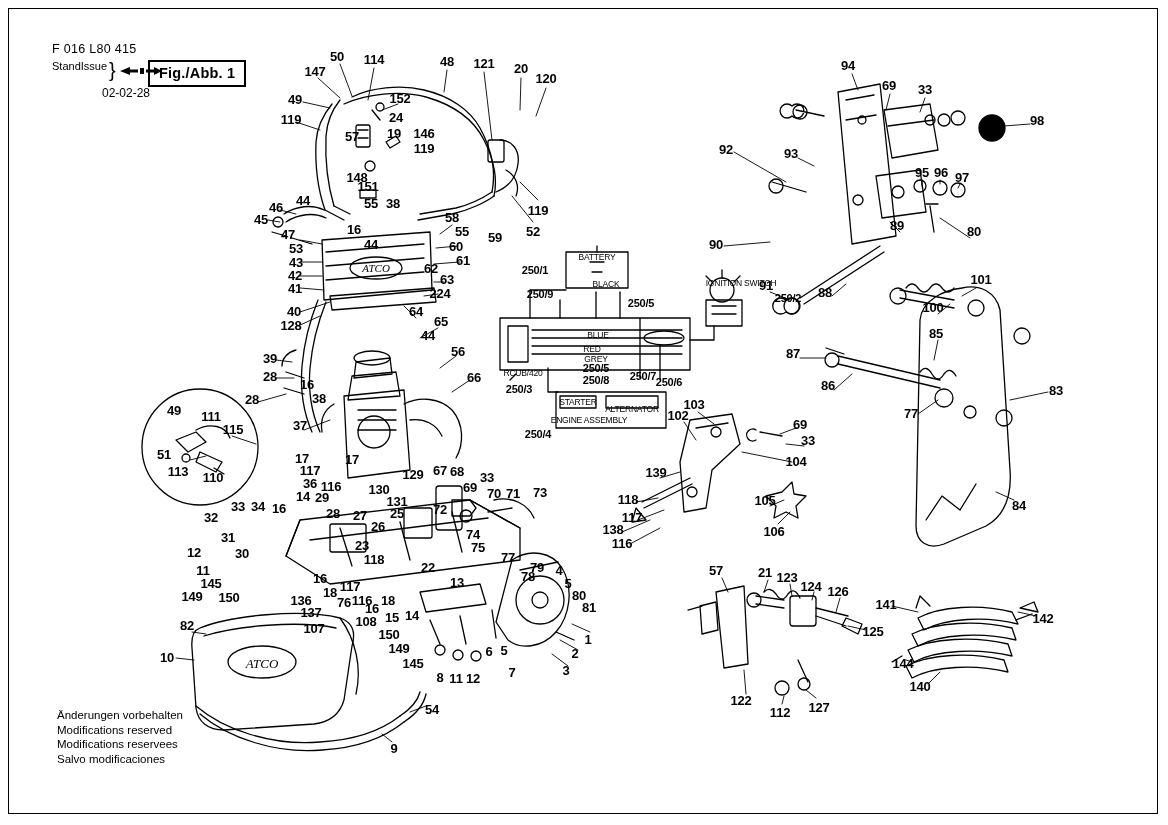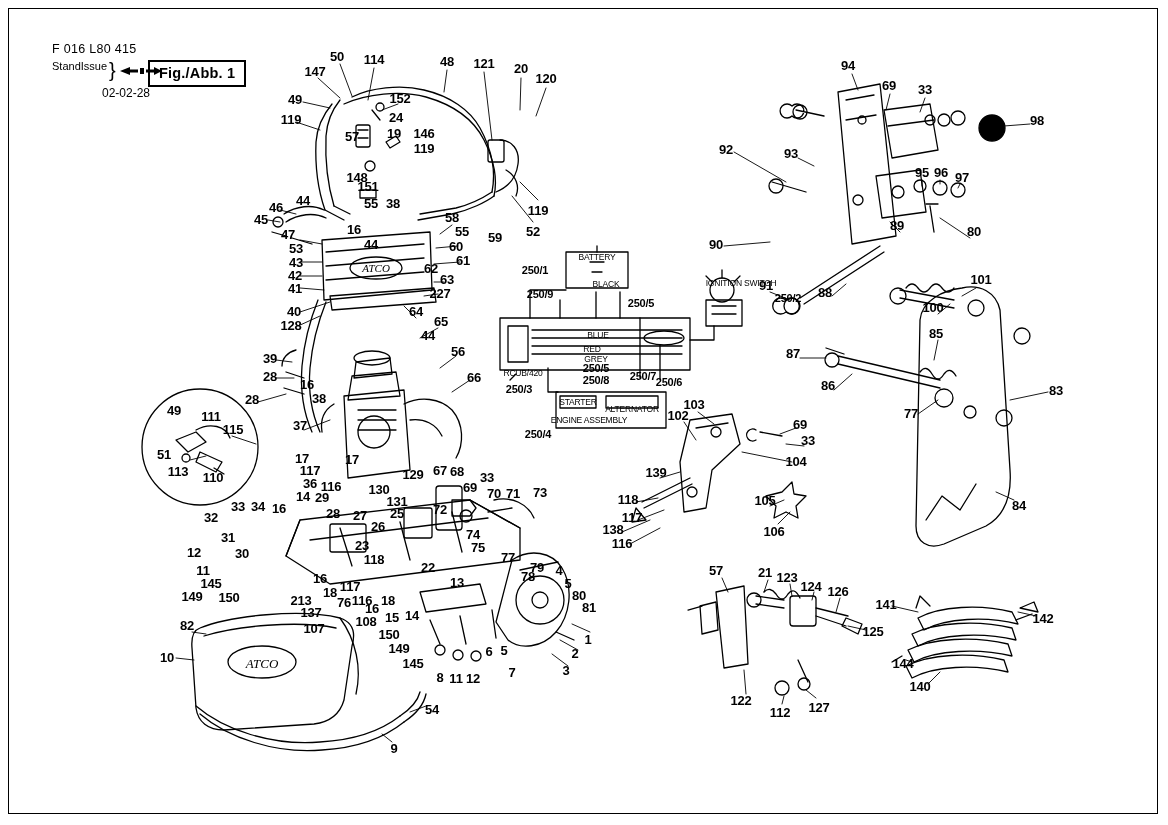--- a/index.html
+++ b/index.html
@@ -452,21 +452,21 @@
       <div class="lbl" style="left: 495px; top: 237px;">59</div>
       <div class="lbl" style="left: 296px; top: 248px;">53</div>
       <div class="lbl" style="left: 371px; top: 244px;">44</div>
       <div class="lbl" style="left: 456px; top: 246px;">60</div>
       <div class="lbl" style="left: 296px; top: 262px;">43</div>
       <div class="lbl" style="left: 463px; top: 260px;">61</div>
       <div class="lbl" style="left: 295px; top: 275px;">42</div>
       <div class="lbl" style="left: 431px; top: 268px;">62</div>
       <div class="lbl" style="left: 447px; top: 279px;">63</div>
       <div class="lbl" style="left: 295px; top: 288px;">41</div>
-      <div class="lbl" style="left: 440px; top: 293px;">227</div>
+      <div class="lbl" style="left: 440px; top: 293px;">224</div>
       <div class="lbl" style="left: 294px; top: 311px;">40</div>
       <div class="lbl" style="left: 416px; top: 311px;">64</div>
       <div class="lbl" style="left: 291px; top: 325px;">128</div>
       <div class="lbl" style="left: 441px; top: 321px;">65</div>
       <div class="lbl" style="left: 428px; top: 335px;">44</div>
       <div class="lbl" style="left: 458px; top: 351px;">56</div>
       <div class="lbl" style="left: 270px; top: 358px;">39</div>
       <div class="lbl" style="left: 270px; top: 376px;">28</div>
       <div class="lbl" style="left: 474px; top: 377px;">66</div>
       <div class="lbl" style="left: 307px; top: 384px;">16</div>
@@ -527,21 +527,21 @@
       <div class="lbl" style="left: 442px; top: 582px; margin-left: 15px;">13</div>
       <div class="lbl" style="left: 320px; top: 578px;">16</div>
       <div class="lbl" style="left: 330px; top: 592px;">18</div>
       <div class="lbl" style="left: 350px; top: 586px;">117</div>
       <div class="lbl" style="left: 344px; top: 602px;">76</div>
       <div class="lbl" style="left: 362px; top: 600px;">116</div>
       <div class="lbl" style="left: 372px; top: 608px;">16</div>
       <div class="lbl" style="left: 388px; top: 600px;">18</div>
       <div class="lbl" style="left: 392px; top: 617px;">15</div>
       <div class="lbl" style="left: 412px; top: 615px;">14</div>
-      <div class="lbl" style="left: 301px; top: 600px;">213</div>
+      <div class="lbl" style="left: 301px; top: 600px;">136</div>
       <div class="lbl" style="left: 311px; top: 612px;">137</div>
       <div class="lbl" style="left: 314px; top: 628px;">107</div>
       <div class="lbl" style="left: 366px; top: 621px;">108</div>
       <div class="lbl" style="left: 389px; top: 634px;">150</div>
       <div class="lbl" style="left: 399px; top: 648px;">149</div>
       <div class="lbl" style="left: 413px; top: 663px;">145</div>
       <div class="lbl" style="left: 440px; top: 677px;">8</div>
       <div class="lbl" style="left: 456px; top: 678px;">11</div>
       <div class="lbl" style="left: 473px; top: 678px;">12</div>
       <div class="lbl" style="left: 489px; top: 651px;">6</div>
@@ -596,13 +596,19 @@
       <div class="lbl" style="left: 873px; top: 631px;">125</div>
       <div class="lbl" style="left: 741px; top: 700px;">122</div>
       <div class="lbl" style="left: 780px; top: 712px;">112</div>
       <div class="lbl" style="left: 819px; top: 707px;">127</div>
       <div class="lbl" style="left: 886px; top: 604px;">141</div>
       <div class="lbl" style="left: 1043px; top: 618px;">142</div>
       <div class="lbl" style="left: 903px; top: 663px;">144</div>
       <div class="lbl" style="left: 920px; top: 686px;">140</div>
     </div>
 
+  <div class="footnotes">
+    <div>Änderungen vorbehalten</div>
+    <div>Modifications reserved</div>
+    <div>Modifications reservees</div>
+    <div>Salvo modificaciones</div>
+  </div>
 </div>
 
 </body></html>

